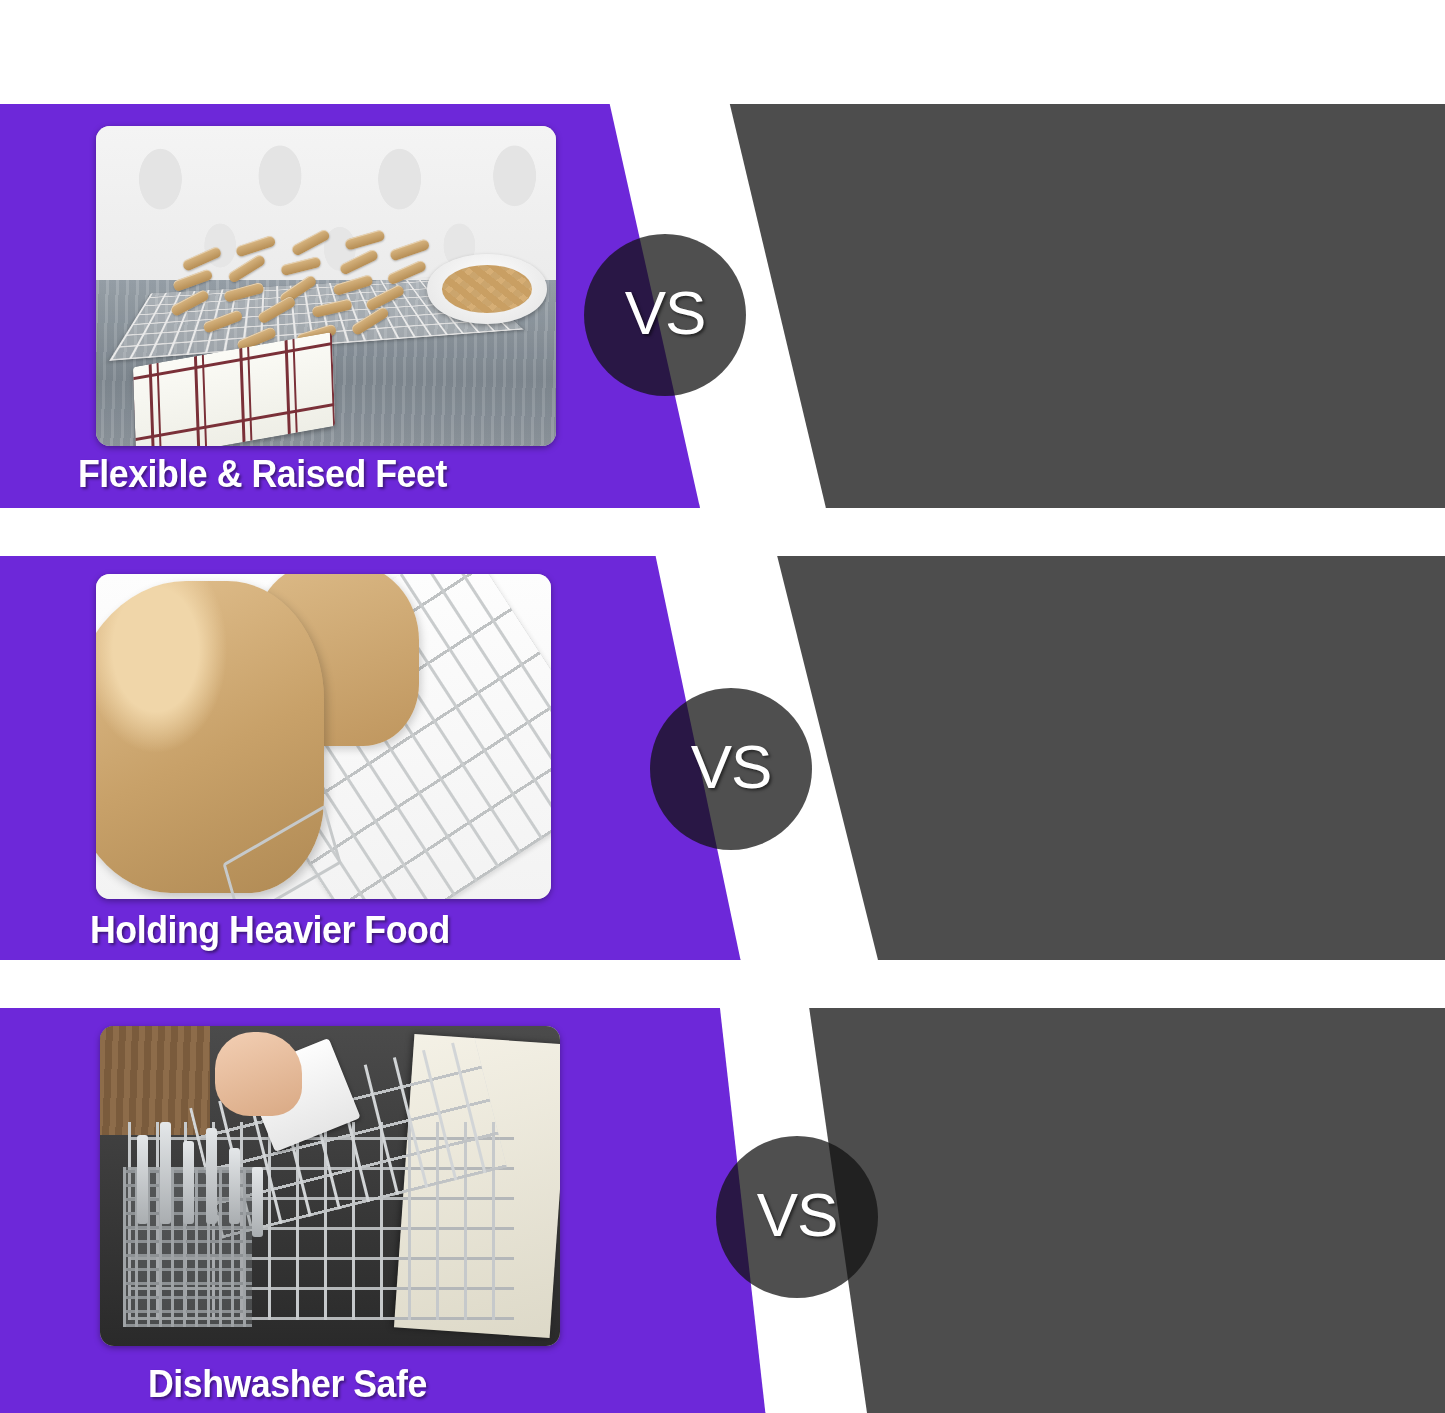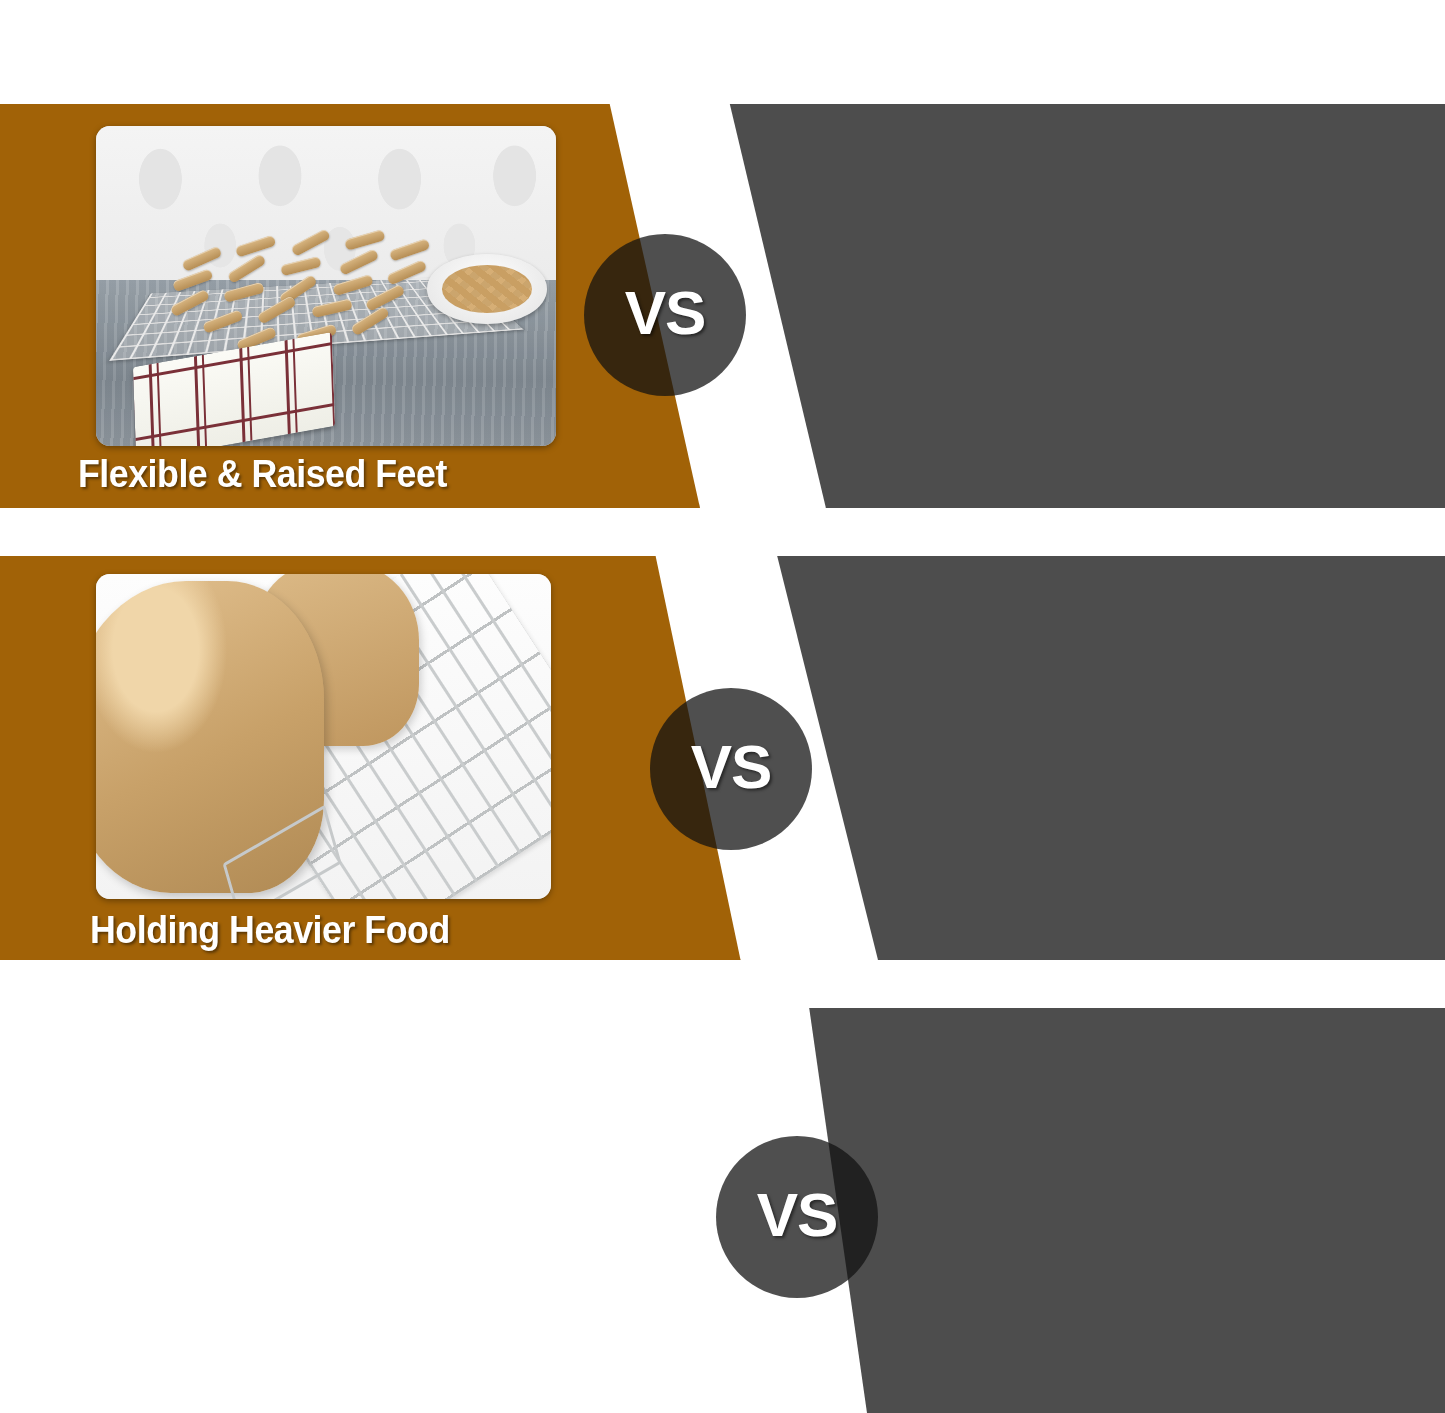--- a/index.html
+++ b/index.html
@@ -62,21 +62,21 @@
   }
   .row-1 { top: 104px; height: 404px; }
   .row-2 { top: 556px; height: 404px; }
   .row-3 { top: 1008px; height: 405px; }
 
   
   .panel-red {
     position: absolute;
     top: 0; left: 0;
     height: 100%;
-    background: #a16207;
+    background: #6d28d9;
     box-shadow: 2px 3px 5px rgba(0,0,0,0.35);
   }
   
   .panel-gray {
     position: absolute;
     top: 0;
     height: 100%;
     background: #4d4d4d;
     box-shadow: 2px 3px 5px rgba(0,0,0,0.3);
   }
@@ -131,21 +131,21 @@
     height: 162px;
     border-radius: 50%;
     background: rgba(17,17,17,0.74);
     display: flex;
     align-items: center;
     justify-content: center;
     z-index: 40;
   }
   .vs-badge span {
     color: #ffffff;
-    font-weight: bold;
+    font-weight: normal;
     font-size: 62px;
     line-height: 62px;
     letter-spacing: -1px;
     text-shadow: 2px 2px 3px rgba(0,0,0,0.5);
     font-family: "Liberation Sans", sans-serif;
     transform: translateY(-2px);
   }
   .row-1 .vs-badge { left: 584px; top: 130px; }
   .row-2 .vs-badge { left: 650px; top: 132px; }
   .row-3 .vs-badge { left: 716px; top: 128px; }
@@ -349,20 +349,43 @@
       
     </div>
 
     <div class="vs-badge">
       <span>VS</span>
     </div>
   </div>
 
   <div class="row row-3">
 
+    <div class="panel-red">
+      <div class="photo photo-left">
+        <div class="ph">
+          <div class="r3l-bg"></div>
+          <div class="r3l-wood"></div>
+          <div class="r3l-door"></div>
+          <div class="r3l-rack"></div>
+          <div class="r3l-rack2"></div>
+          <div class="r3l-basket"></div>
+          <div class="r3l-cutlery">
+            <i style="left:8%;  top:34%; height:28%"></i>
+            <i style="left:13%; top:30%; height:32%"></i>
+            <i style="left:18%; top:36%; height:26%"></i>
+            <i style="left:23%; top:32%; height:30%"></i>
+            <i style="left:28%; top:38%; height:24%"></i>
+            <i style="left:33%; top:44%; height:22%"></i>
+          </div>
+          <div class="r3l-plate"></div>
+          <div class="r3l-hand"></div>
+        </div>
+      </div>
+      <div class="caption cap-left">Dishwasher Safe</div>
+    </div>
 
     <div class="panel-gray">
       
       
     </div>
 
     <div class="vs-badge">
       <span>VS</span>
     </div>
   </div>

